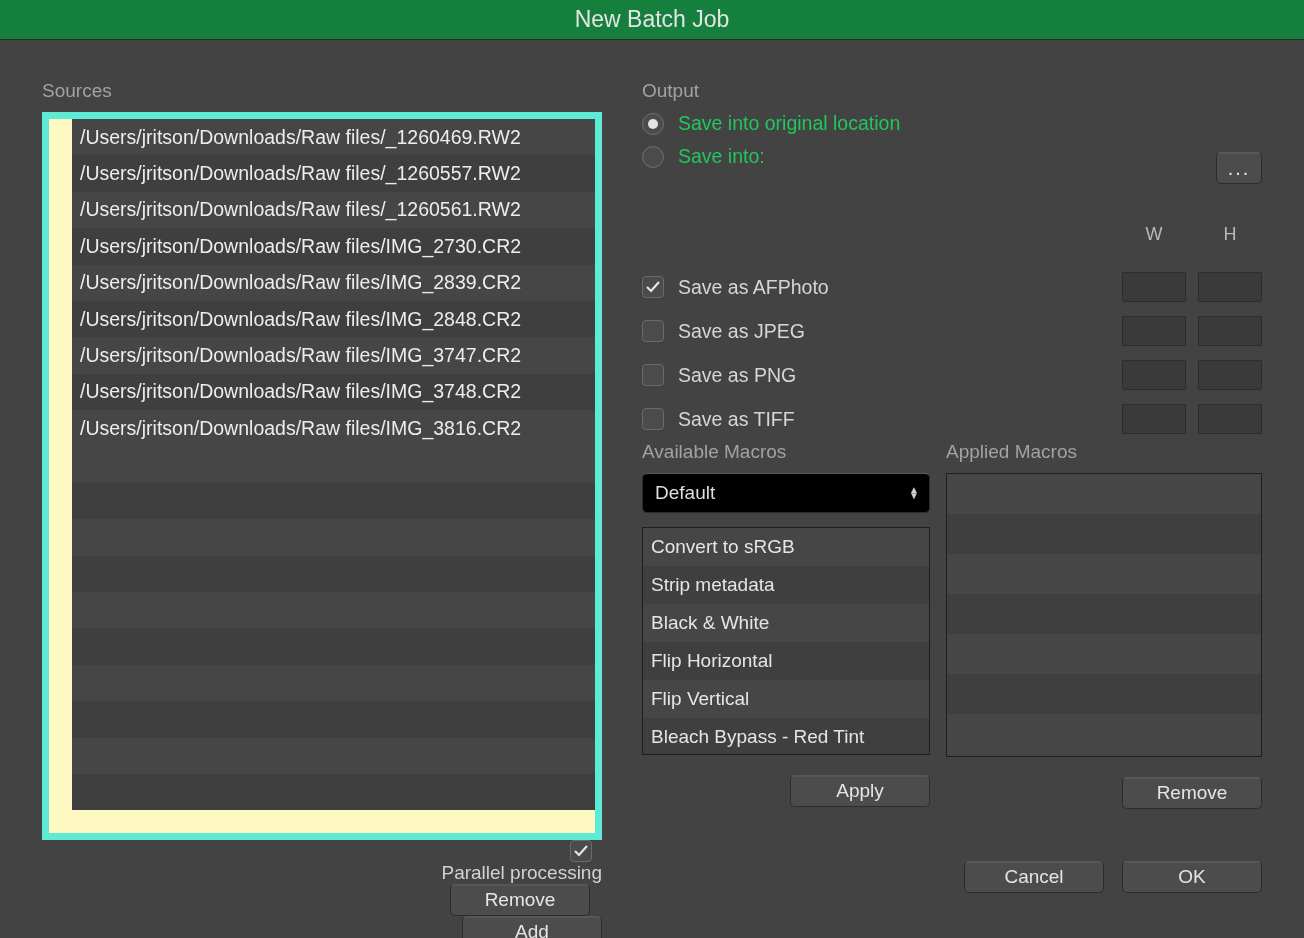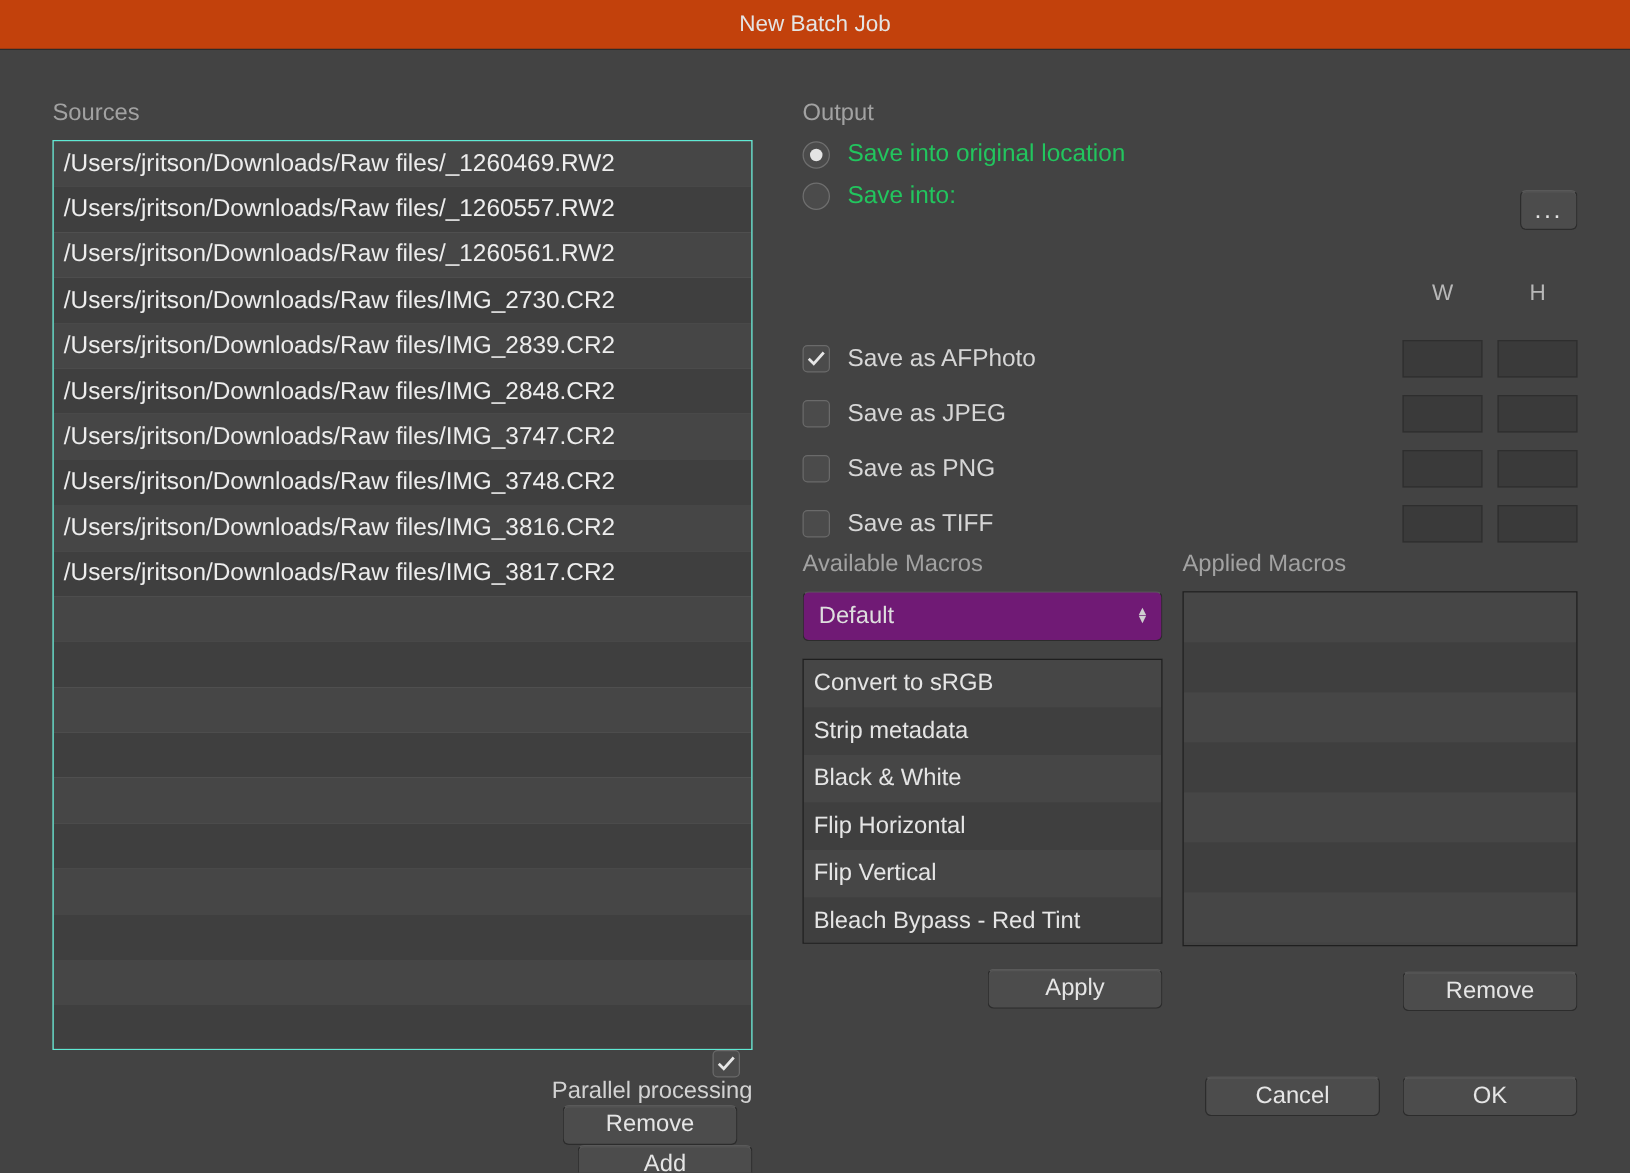--- a/index.html
+++ b/index.html
@@ -7,45 +7,46 @@
     background: #434343;
     font-family: -apple-system, "Helvetica Neue", Arial, sans-serif;
     color: #d2d2d2;
     width: 1304px;
     height: 938px;
     overflow: hidden;
     font-size: 19px;
   }
   .titlebar {
     height: 40px;
-    background: #c2410c;
+    background: #15803d;
     border-bottom: 1px solid #2b2b2b;
     display: flex;
     align-items: center;
     justify-content: center;
     color: #e4e4e4;
-    font-size: 18px;
+    font-size: 23px;
   }
   .content {
     display: flex;
     padding: 40px 42px 30px 42px;
     gap: 40px;
   }
   .left-col { width: 560px; }
   .right-col { flex: 1; }
   .section-label {
     color: #a2a2a2;
     font-size: 19px;
     margin-bottom: 10px;
   }
   .sources-box {
-    border: 1px solid #5eead4;
+    border: 7px solid #5eead4;
     height: 728px;
-    background: #737373;
+    background: #fef9c3;
     overflow: hidden;
+    padding-left: 23px;
   }
   .row {
     height: 36.4px;
     padding: 0 8px;
     display: flex;
     align-items: center;
     font-size: 19.5px;
     color: #ededed;
     white-space: nowrap;
     overflow: hidden;
@@ -135,21 +136,21 @@
     width: 64px; height: 30px;
     background: #3a3a3a;
     border: 1px solid #2e2e2e;
   }
   .macros-area { display: flex; gap: 16px; }
   .macros-col { display: flex; flex-direction: column; }
   .macros-col.left { width: 288px; }
   .macros-col.right { flex: 1; }
   .select {
     height: 40px;
-    background: #701a75;
+    background: #000000;
     border: 1px solid #2c2c2c;
     border-top-color: #5a5a5a;
     border-radius: 5px;
     display: flex;
     align-items: center;
     padding: 0 12px;
     margin-bottom: 14px;
     position: relative;
     color: #dedede;
     font-size: 19px;
@@ -202,21 +203,20 @@
     <div class="sources-box" id="sources-box">
         <div class="row odd">/Users/jritson/Downloads/Raw files/_1260469.RW2</div>
         <div class="row even">/Users/jritson/Downloads/Raw files/_1260557.RW2</div>
         <div class="row odd">/Users/jritson/Downloads/Raw files/_1260561.RW2</div>
         <div class="row even">/Users/jritson/Downloads/Raw files/IMG_2730.CR2</div>
         <div class="row odd">/Users/jritson/Downloads/Raw files/IMG_2839.CR2</div>
         <div class="row even">/Users/jritson/Downloads/Raw files/IMG_2848.CR2</div>
         <div class="row odd">/Users/jritson/Downloads/Raw files/IMG_3747.CR2</div>
         <div class="row even">/Users/jritson/Downloads/Raw files/IMG_3748.CR2</div>
         <div class="row odd">/Users/jritson/Downloads/Raw files/IMG_3816.CR2</div>
-        <div class="row even">/Users/jritson/Downloads/Raw files/IMG_3817.CR2</div>
         <div class="row odd"></div>
         <div class="row even"></div>
         <div class="row odd"></div>
         <div class="row even"></div>
         <div class="row odd"></div>
         <div class="row even"></div>
         <div class="row odd"></div>
         <div class="row even"></div>
         <div class="row odd"></div>
         <div class="row even"></div>

